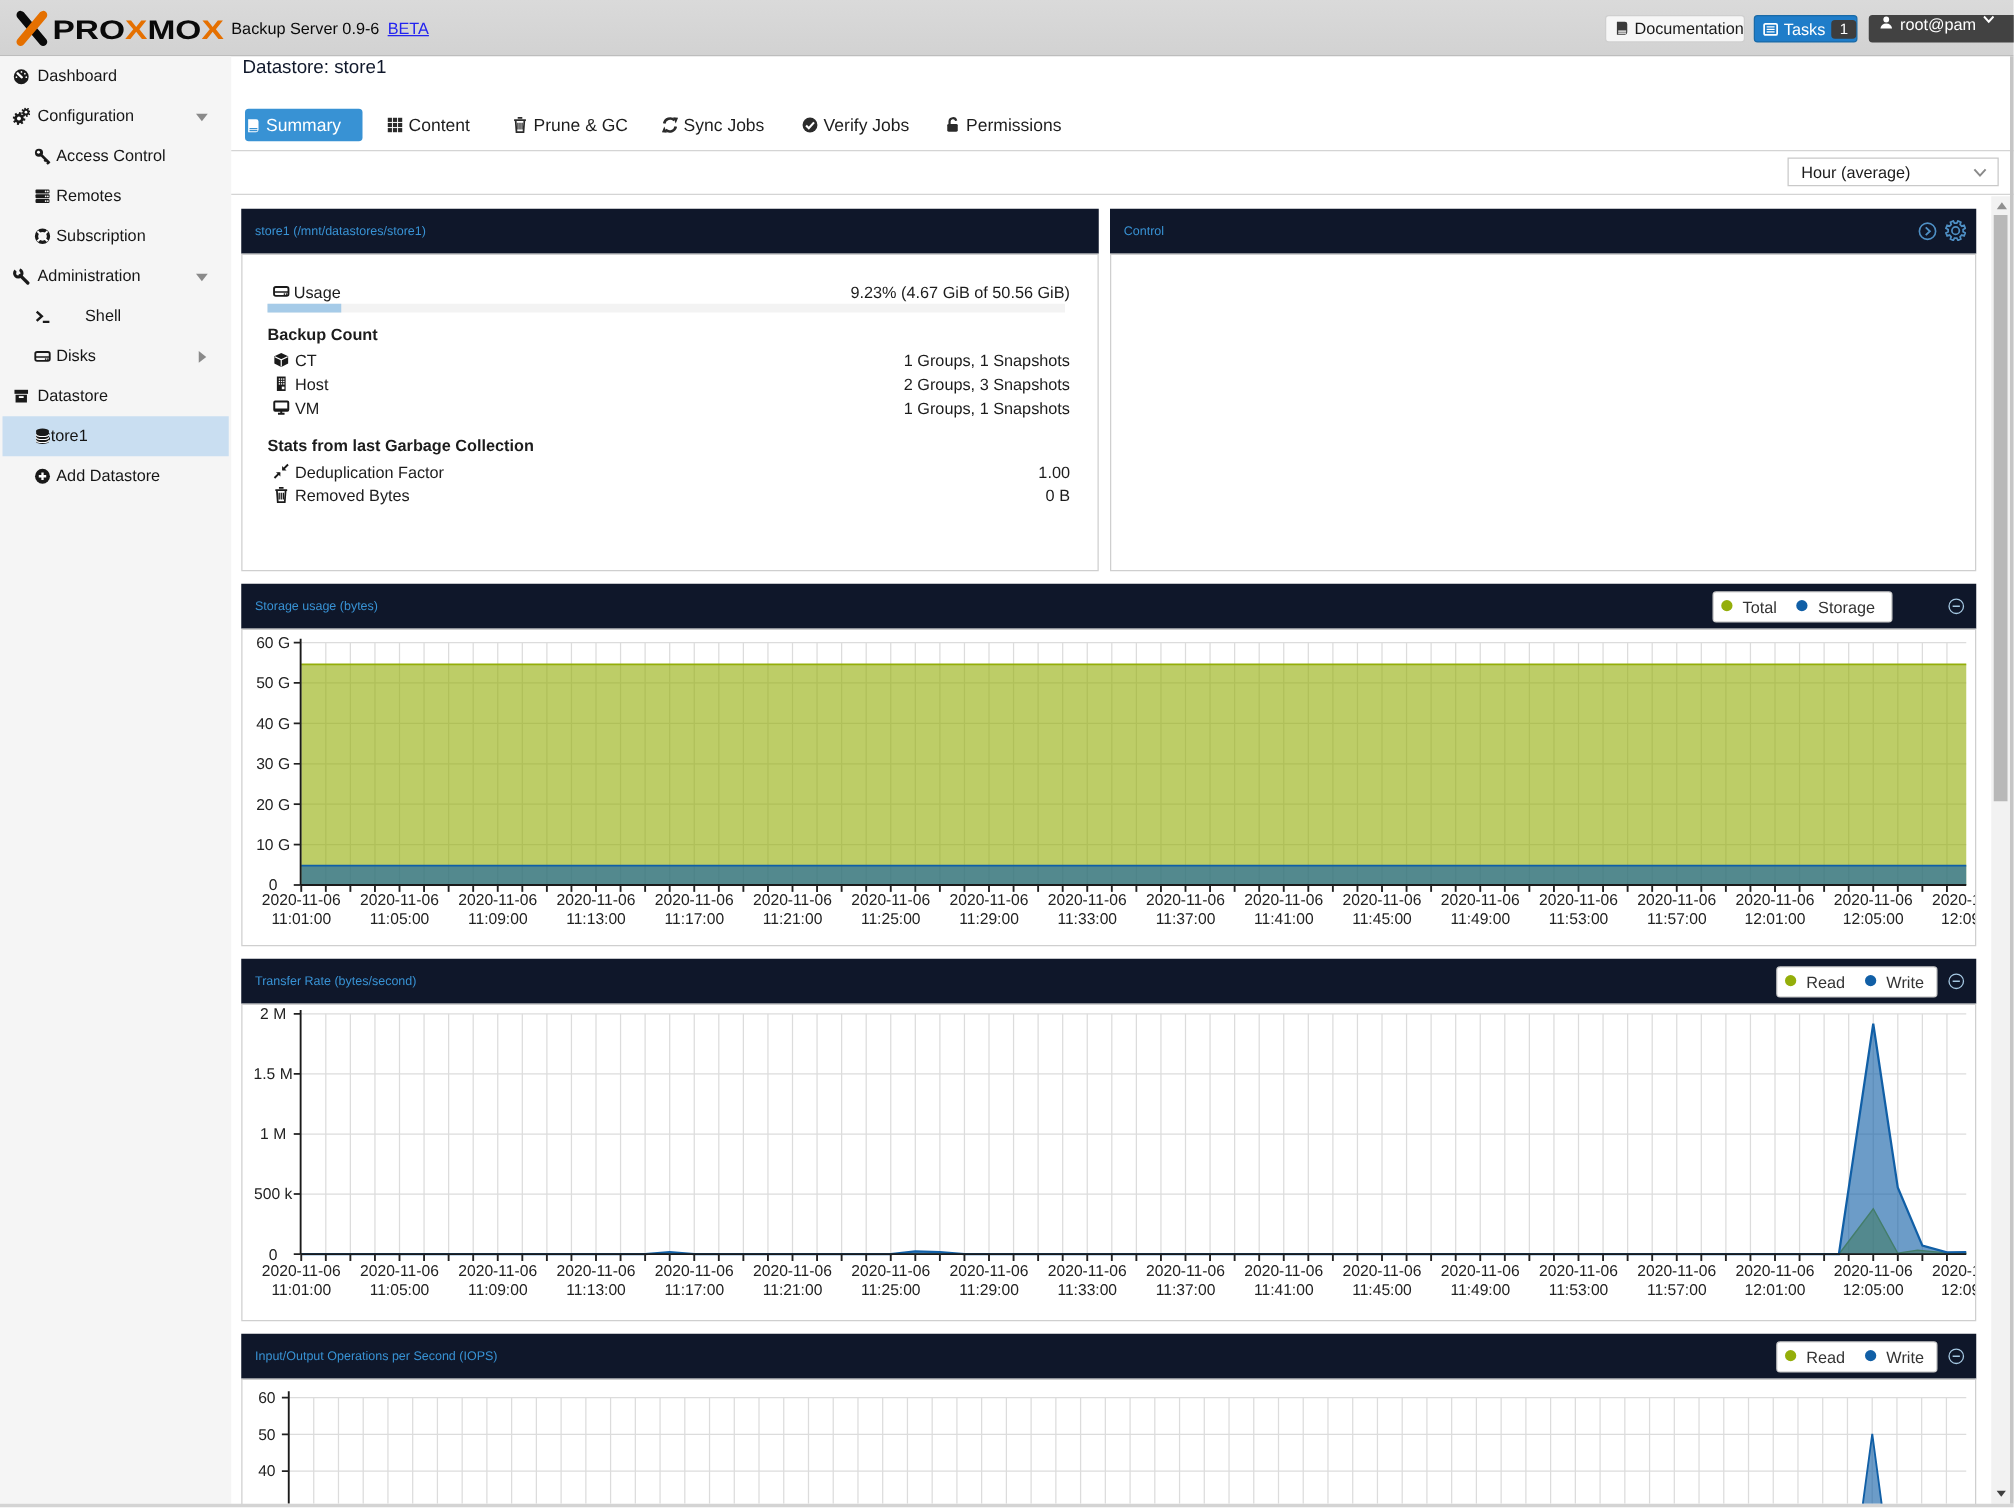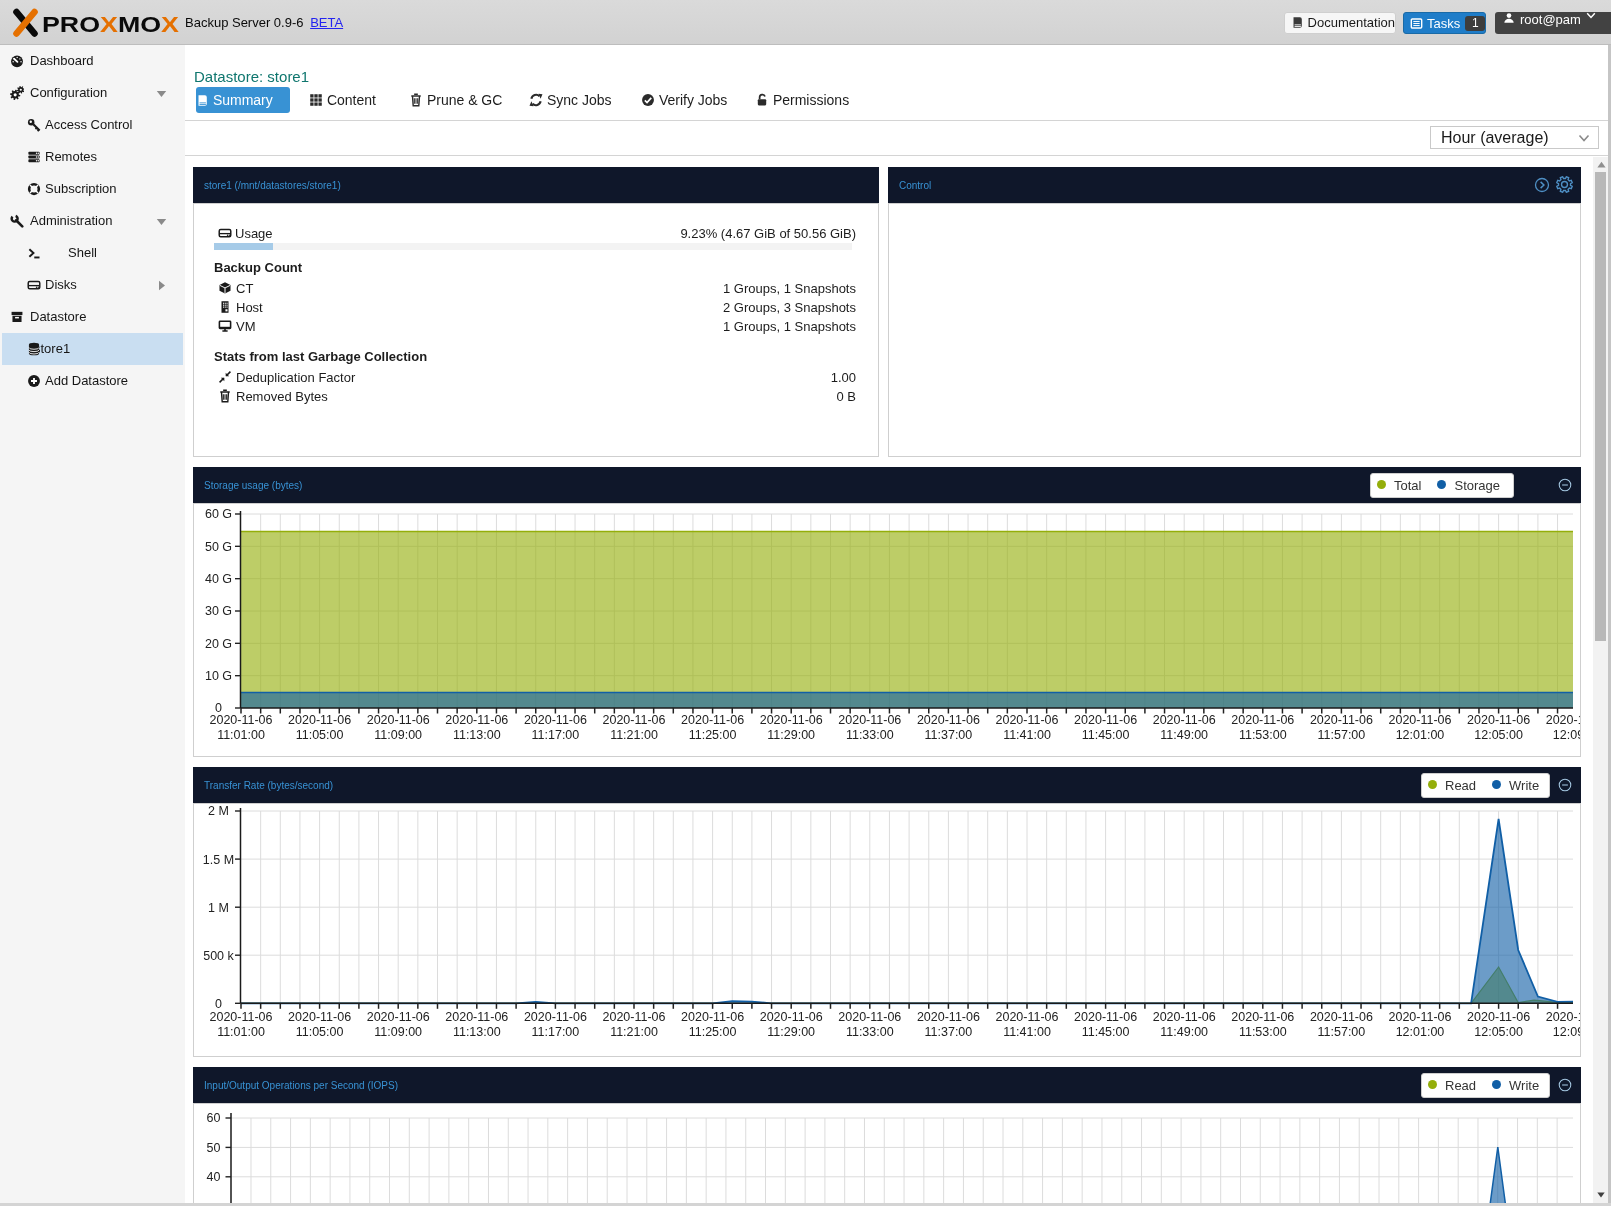--- a/index.html
+++ b/index.html
@@ -236,42 +236,42 @@
     </svg></div>
 <div class="nav" style="top:301px"><svg style="left:10px;width:14px;height:14px;color:#1a1a1a">
       <use href="#i-arch"></use>
     </svg><span style="margin-left:30px">Datastore</span></div>
 <div class="nav" style="top:333px"><svg style="left:27px;width:14px;height:14px;color:#1a1a1a">
       <use href="#i-db"></use>
     </svg><span style="margin-left:34px">store1</span></div>
 <div class="nav" style="top:365px"><svg style="left:27px;width:14px;height:14px;color:#1a1a1a">
       <use href="#i-plus"></use>
     </svg><span style="margin-left:45px">Add Datastore</span></div>
-<div class="abs" style="left:194px;top:68px;font-size:15px;color:#0f766e">Datastore: store1</div>
+<div class="abs" style="left:194px;top:45px;font-size:15px;color:#0f172a">Datastore: store1</div>
 <div class="tab" style="left:196px;width:94px;background:#3892d4;border-radius:3px;color:#fff;"><svg class="ic" style="width:13px;height:13px;color:#fff;--pg:#3892d4">
       <use href="#i-book"></use>
     </svg> Summary</div>
 <div class="tab" style="left:309px"><svg class="ic" style="width:14px;height:14px;color:#2b2b2b">
       <use href="#i-grid"></use>
     </svg> <span>Content</span></div>
 <div class="tab" style="left:409px"><svg class="ic" style="width:14px;height:14px;color:#2b2b2b">
       <use href="#i-trash-o"></use>
     </svg> <span>Prune &amp; GC</span></div>
 <div class="tab" style="left:529px"><svg class="ic" style="width:14px;height:14px;color:#2b2b2b">
       <use href="#i-sync"></use>
     </svg> <span>Sync Jobs</span></div>
 <div class="tab" style="left:641px"><svg class="ic" style="width:14px;height:14px;color:#2b2b2b">
       <use href="#i-check"></use>
     </svg> <span>Verify Jobs</span></div>
 <div class="tab" style="left:755px"><svg class="ic" style="width:14px;height:14px;color:#2b2b2b">
       <use href="#i-unlock"></use>
     </svg> <span>Permissions</span></div>
 <div class="abs" style="left:185px;top:120px;width:1426px;height:1px;background:#d4d4d4"></div>
 <div class="abs" style="left:185px;top:155px;width:1426px;height:1px;background:#d4d4d4"></div>
-<div class="abs" style="left:1430px;top:126px;width:169px;height:23px;background:#fff;border:1px solid #c9c9c9;font-size:16px;color:#1a1a1a;line-height:21px;padding-left:10px">Hour (average)<svg class="abs" style="right:8px;top:7px" width="12" height="9" viewBox="0 0 12 9">
+<div class="abs" style="left:1430px;top:126px;width:169px;height:23px;background:#fff;border:1px solid #c9c9c9;font-size:13px;color:#1a1a1a;line-height:21px;padding-left:10px">Hour (average)<svg class="abs" style="right:8px;top:7px" width="12" height="9" viewBox="0 0 12 9">
       <path d="M1.5 1.5 L6 6.5 L10.5 1.5" fill="none" stroke="#8a8a8a" stroke-width="1.6"></path>
     </svg></div>
 <div class="ph" style="left:193px;top:167px;width:686px">store1 (/mnt/datastores/store1)</div>
 <div class="pb" style="left:193px;top:203px;width:686px;height:254px"></div>
 <div class="row" style="left:218px;top:224px;width:638px"><svg class="ic" style="width:14px;height:14px;color:#1a1a1a">
       <use href="#i-hdd"></use>
     </svg><span style="margin-left:3px">Usage</span><span class="rv">9.23% (4.67 GiB of 50.56 GiB)</span></div>
 <div class="abs" style="left:214px;top:243px;width:638px;height:7px;background:#f3f3f3">
     <div style="width:59px;height:7px;background:#a6cbe8"></div>
   </div>

